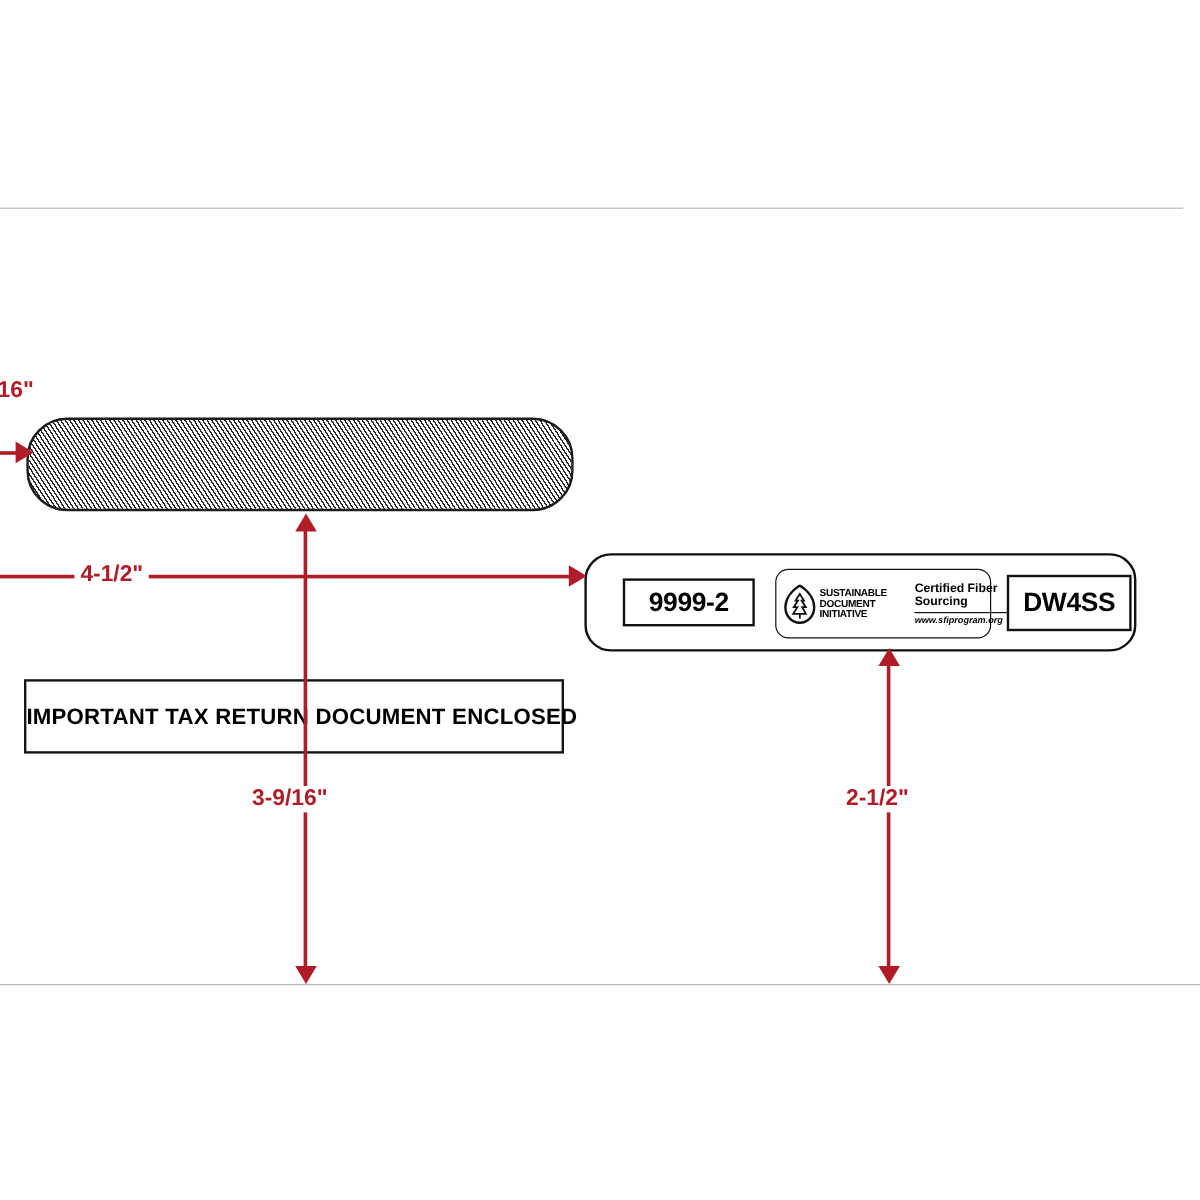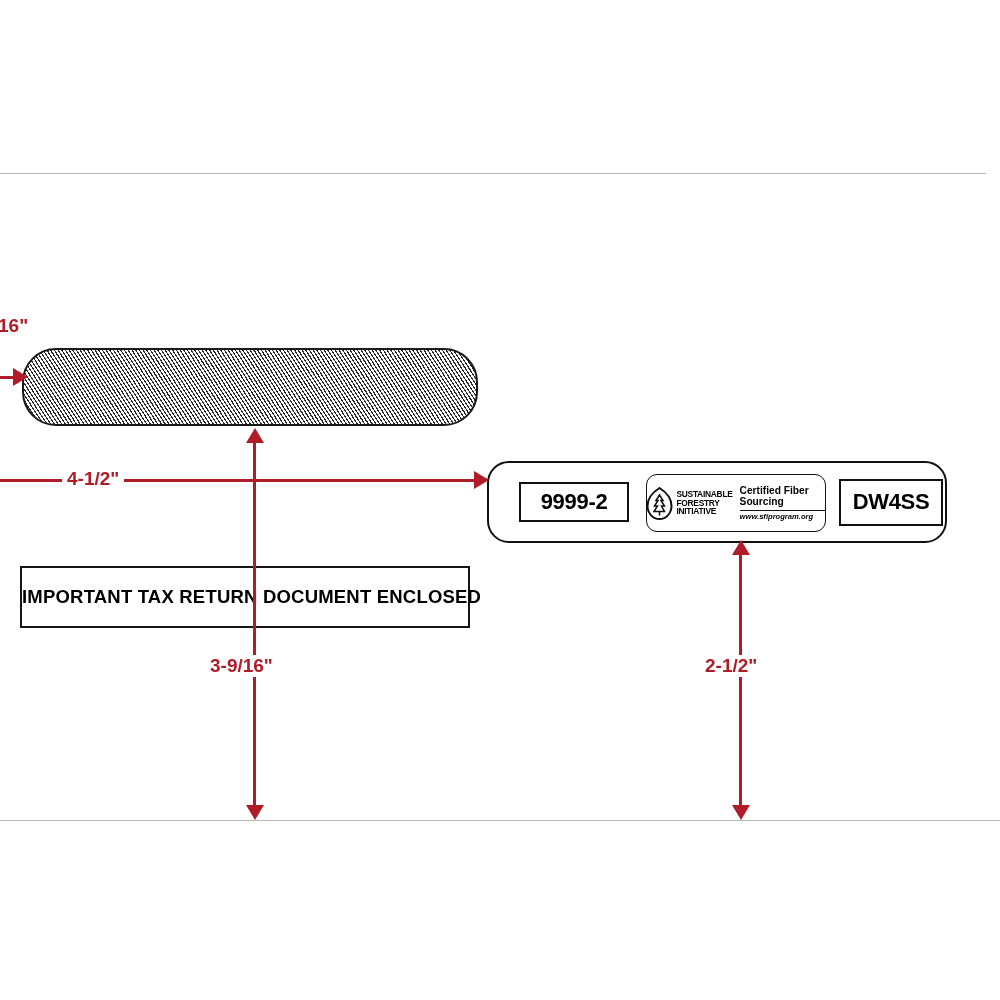--- a/index.html
+++ b/index.html
@@ -116,41 +116,40 @@
     top: 11px;
     width: 180px;
     height: 58px;
     border: 1.5px solid #111;
     border-radius: 11px;
     box-sizing: border-box;
     background: #fff;
     display: flex;
     align-items: center;
     padding: 0 6px;
-    justify-content: center;
   }
   #sfi-leaf {
     width: 27px;
     height: 33px;
     flex: 0 0 auto;
   }
   #sfi-words {
     margin-left: 3px;
     line-height: 1.02;
     flex: 0 0 auto;
   }
   #sfi-words div {
     font-size: 8.4px;
     font-weight: bold;
     color: #000;
     letter-spacing: -0.25px;
     white-space: nowrap;
   }
   #sfi-right {
-    margin-left: 7px;
+    margin-left: 23px;
     flex: 1 1 auto;
   }
   #sfi-right .cfs {
     font-size: 10.2px;
     font-weight: bold;
     color: #000;
     line-height: 1.12;
     white-space: nowrap;
   }
   #sfi-divider {
@@ -250,21 +249,21 @@
     </div>
 
     <div id="sfi-mark">
       <svg id="sfi-leaf" viewBox="0 0 54 66">
         <path d="M27 2 C11 12 3 26 3 38 C3 53 14 64 27 64 C40 64 51 53 51 38 C51 26 43 12 27 2 Z" fill="none" stroke="#111" stroke-width="4"></path>
         <path d="M27 16 L20 27 L24 27 L17 38 L23 38 L16 49 L37 49 L31 38 L37 38 L30 27 L34 27 Z" fill="none" stroke="#111" stroke-width="3"></path>
         <line x1="27" y1="49" x2="27" y2="57" stroke="#111" stroke-width="3"></line>
       </svg>
       <div id="sfi-words">
         <div>SUSTAINABLE</div>
-        <div>FORESTRY</div>
+        <div>DOCUMENT</div>
         <div>INITIATIVE</div>
       </div>
       <div id="sfi-right">
         <div class="cfs">Certified Fiber</div>
         <div class="cfs">Sourcing</div>
         <div id="sfi-divider"></div>
         <div class="url">www.sfiprogram.org</div>
       </div>
     </div>
 

